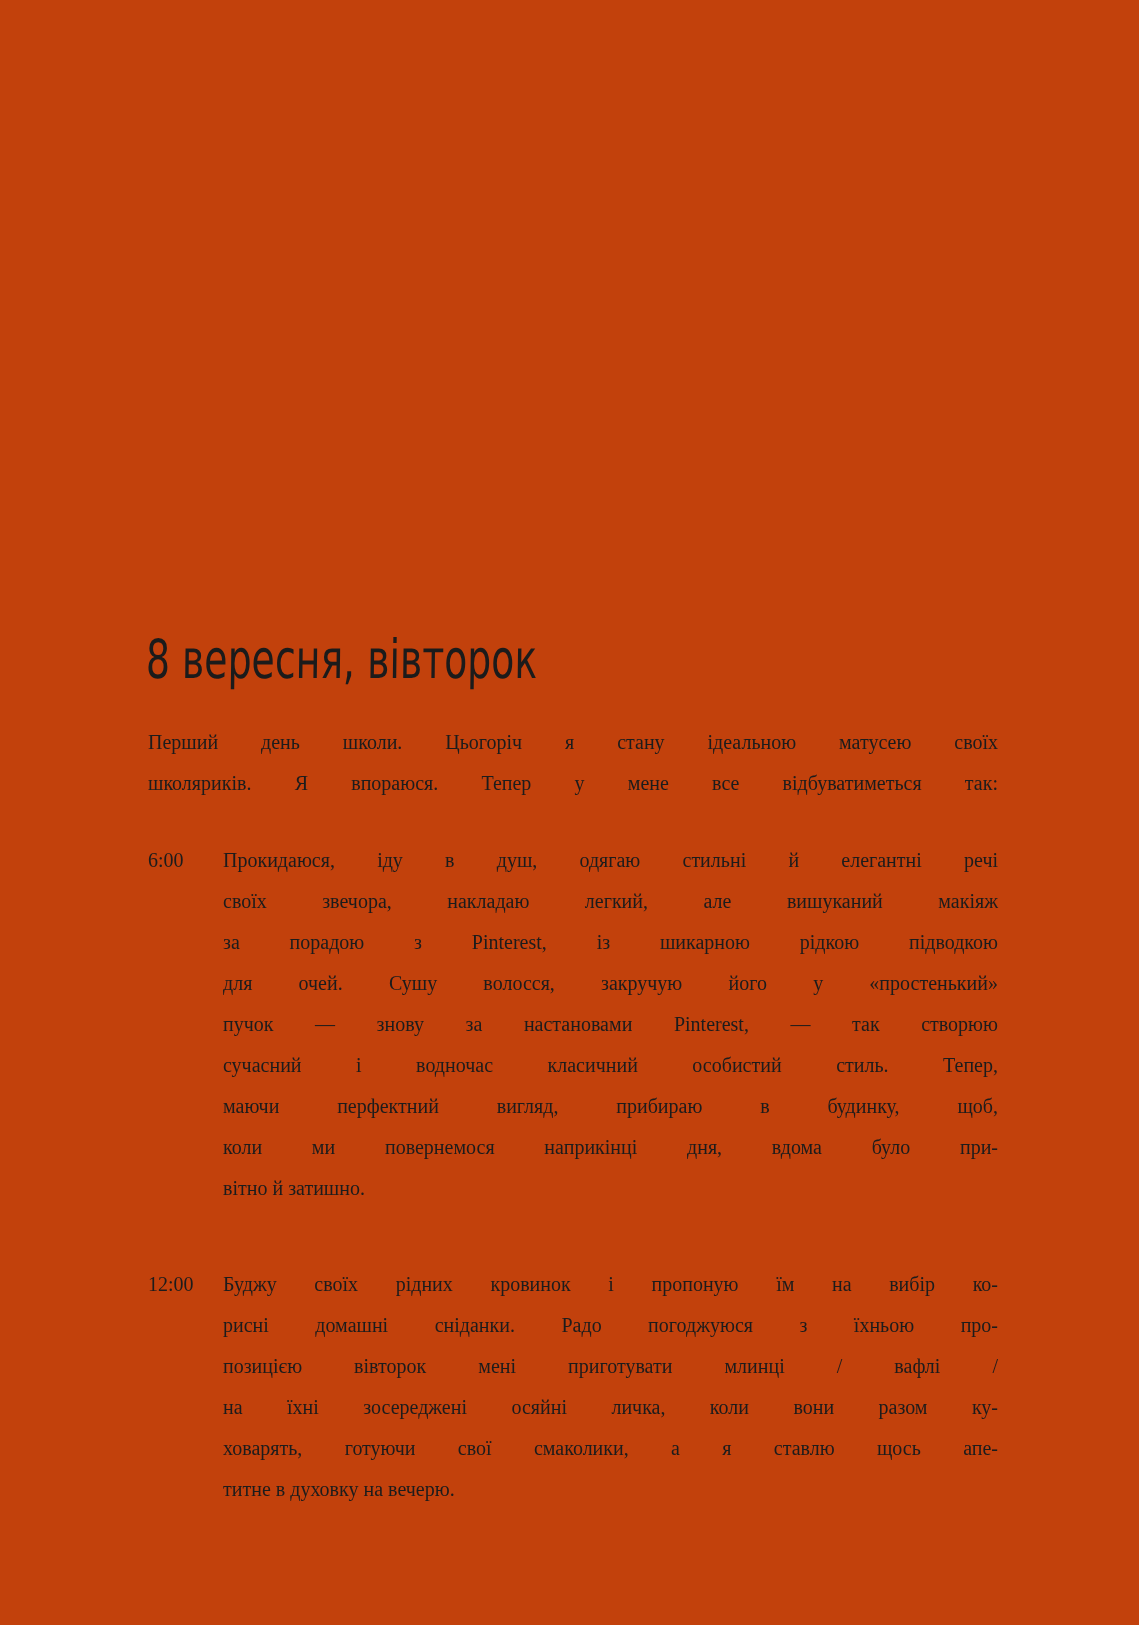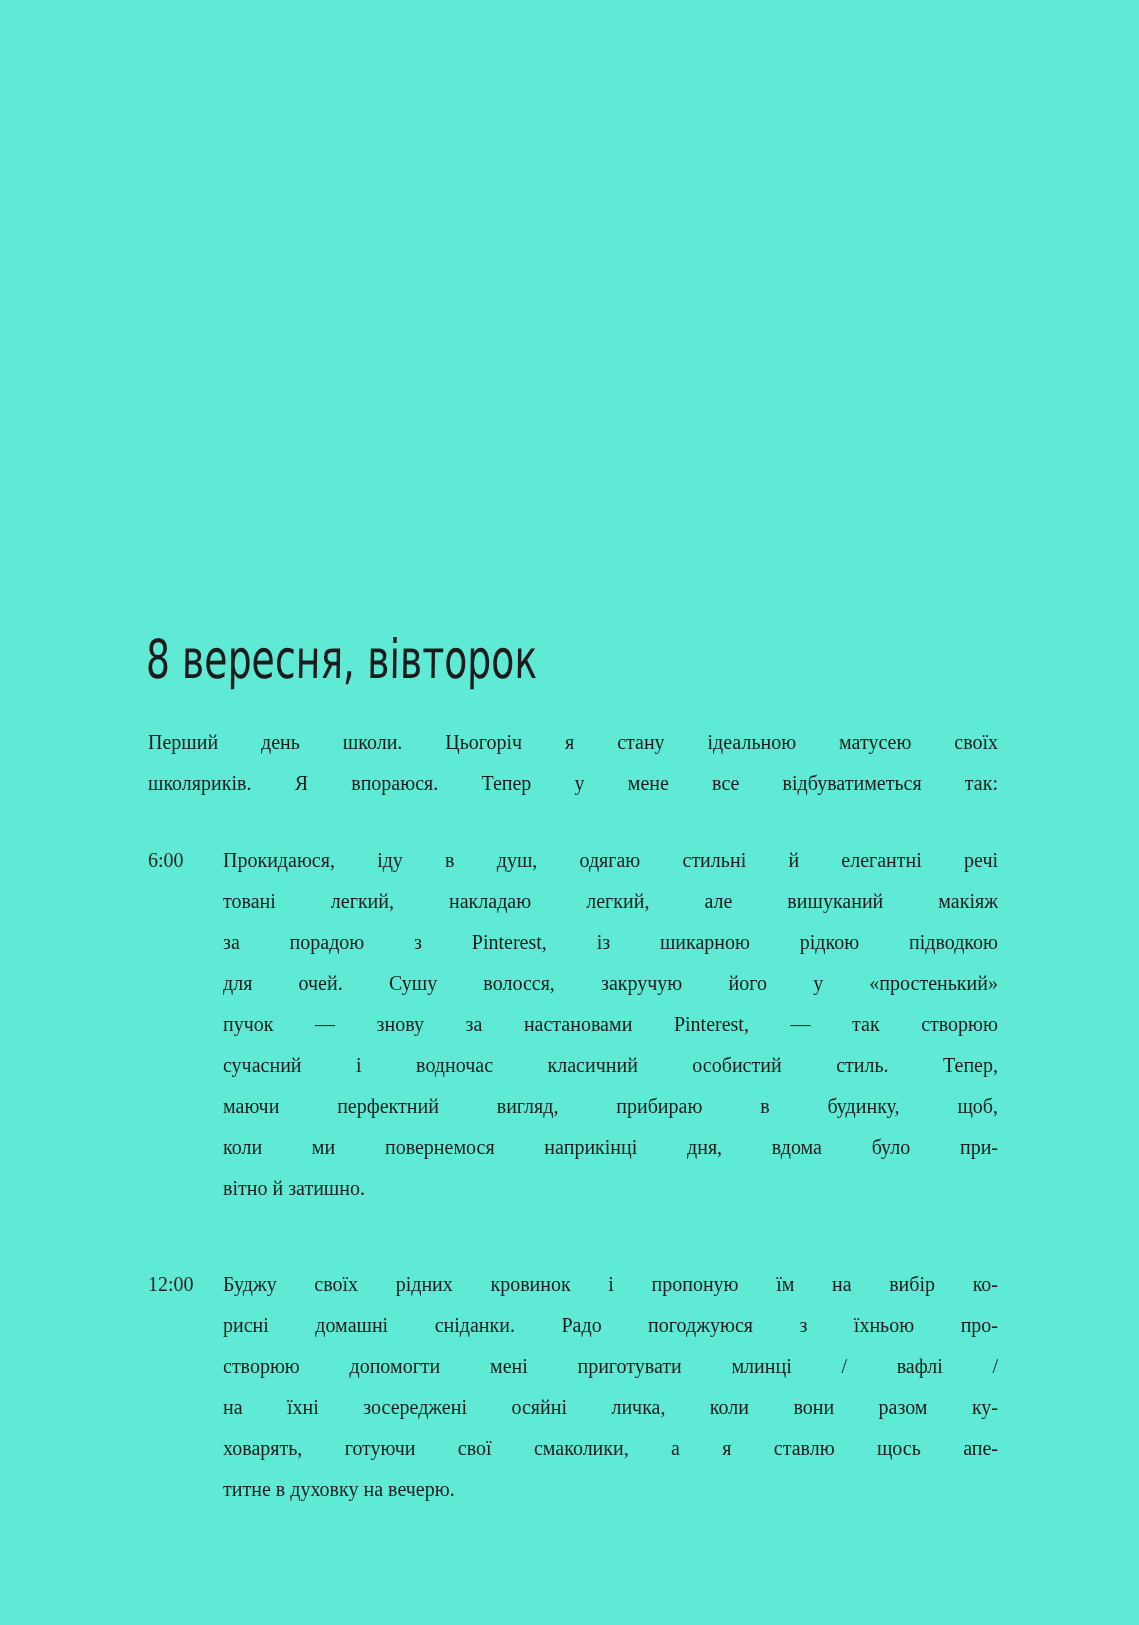--- a/index.html
+++ b/index.html
@@ -4,21 +4,21 @@
 <style>
   html, body {
     margin: 0;
     padding: 0;
     background: #ffffff;
   }
   .page {
     position: relative;
     width: 1139px;
     height: 1625px;
-    background: #5eead4;
+    background: #c2410c;
     overflow: hidden;
     font-family: "Liberation Serif", serif;
     color: #1c1c1c;
   }
   .diary-heading {
     position: absolute;
     left: 146px;
     top: 630px;
     font-family: "DejaVu Sans", sans-serif;
     font-size: 54px;
@@ -75,36 +75,36 @@
 
   <div class="text-block intro-block">
       <div class="tline">Перший день школи. Цьогоріч я стану ідеальною матусею своїх</div>
       <div class="tline">школяриків. Я впораюся. Тепер у мене все відбуватиметься так:</div>
     </div>
 
   <div class="text-block entry-600 entry-row">
     <div class="entry-time">6:00</div>
     <div class="entry-text">
         <div class="tline">Прокидаюся, іду в душ, одягаю стильні й елегантні речі</div>
-        <div class="tline">товані легкий, накладаю легкий, але вишуканий макіяж</div>
+        <div class="tline">своїх звечора, накладаю легкий, але вишуканий макіяж</div>
         <div class="tline">за порадою з Pinterest, із шикарною рідкою підводкою</div>
         <div class="tline">для очей. Сушу волосся, закручую його у «простенький»</div>
         <div class="tline">пучок — знову за настановами Pinterest, — так створюю</div>
         <div class="tline">сучасний і водночас класичний особистий стиль. Тепер,</div>
         <div class="tline">маючи перфектний вигляд, прибираю в будинку, щоб,</div>
         <div class="tline">коли ми повернемося наприкінці дня, вдома було при-</div>
         <div class="tline tline-last">вітно й затишно.</div>
       </div>
   </div>
 
   <div class="text-block entry-700 entry-row">
     <div class="entry-time">12:00</div>
     <div class="entry-text">
         <div class="tline">Буджу своїх рідних кровинок і пропоную їм на вибір ко-</div>
         <div class="tline">рисні домашні сніданки. Радо погоджуюся з їхньою про-</div>
-        <div class="tline">створюю допомогти мені приготувати млинці / вафлі /</div>
+        <div class="tline">позицією вівторок мені приготувати млинці / вафлі /</div>
         <div class="tline">на їхні зосереджені осяйні личка, коли вони разом ку-</div>
         <div class="tline">ховарять, готуючи свої смаколики, а я ставлю щось апе-</div>
         <div class="tline tline-last">титне в духовку на вечерю.</div>
       </div>
   </div>
 
 </div>
 
 </body></html>

